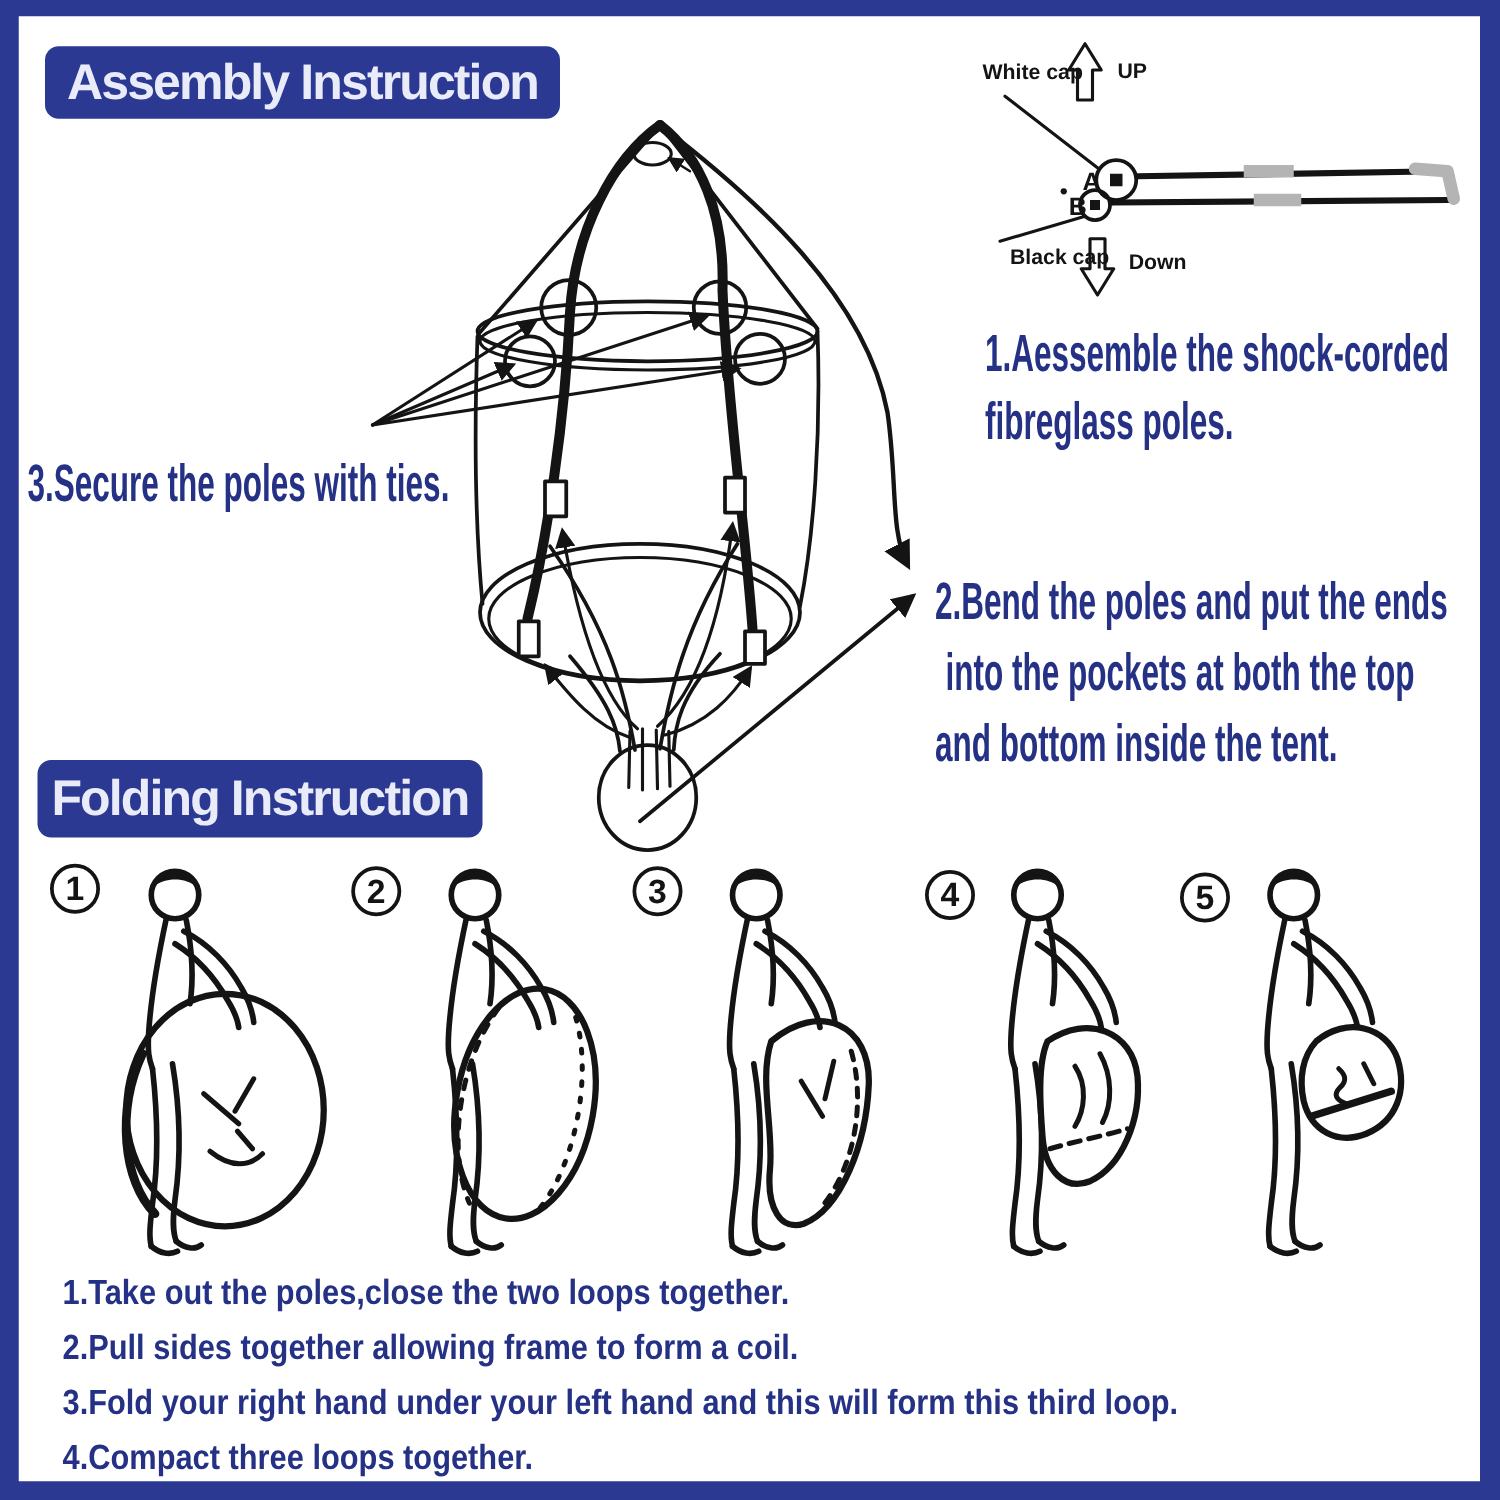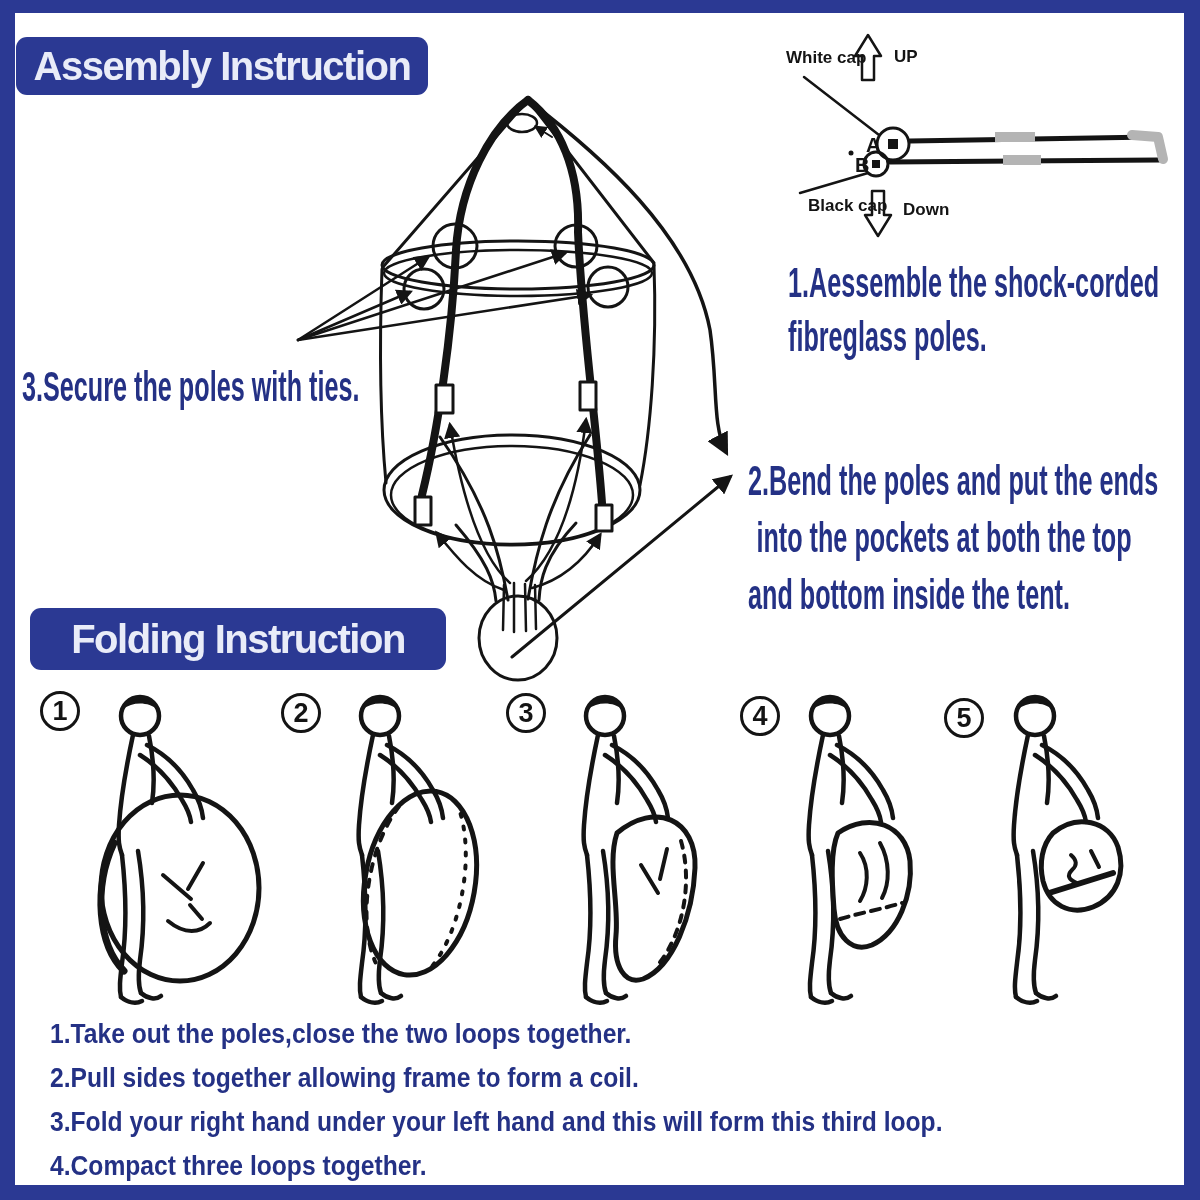--- a/index.html
+++ b/index.html
@@ -38,21 +38,21 @@
   }
   svg{position:absolute;overflow:visible;}
   svg text{font-family:"Liberation Sans",sans-serif;}
 </style>
 </head>
 <body>
 
 <div id="canvas">
   <div id="panel"></div>
 
-  <div class="badge" style="left:16px;top:37px;width:412px;height:58px;">
+  <div class="badge" style="left:36px;top:37px;width:412px;height:58px;">
     <span>Assembly Instruction</span>
   </div>
 
   <svg style="left:260px;top:85px;" width="490" height="620" viewBox="0 0 490 620">
     <defs>
       <marker id="ah" viewBox="0 0 10 10" refX="8" refY="5" markerWidth="6.5" markerHeight="6.5" orient="auto-start-reverse">
         <path d="M0,0 L10,5 L0,10 z" fill="#141414"></path>
       </marker>
     </defs>
     <g stroke="#141414" fill="none" stroke-linecap="round" stroke-linejoin="round">
@@ -157,21 +157,21 @@
   <div class="cond" style="left:22px;top:360px;">
     <div>3.Secure the poles with ties.</div>
   </div>
 
   <div class="cond cond2" style="left:748px;top:452px;">
     <div>2.Bend the poles and put the ends</div>
     <div style="padding-left:14px;">into the pockets at both the top</div>
     <div>and bottom inside the tent.</div>
   </div>
 
-  <div class="badge" style="left:30px;top:608px;width:416px;height:62px;">
+  <div class="badge" style="left:30px;top:608px;width:356px;height:62px;">
     <span>Folding Instruction</span>
   </div>
 
   <div class="fignum" style="left:40px;top:691px;">
       <span>1</span>
     </div>
   <div class="fignum" style="left:281px;top:693px;">
       <span>2</span>
     </div>
   <div class="fignum" style="left:506px;top:693px;">

